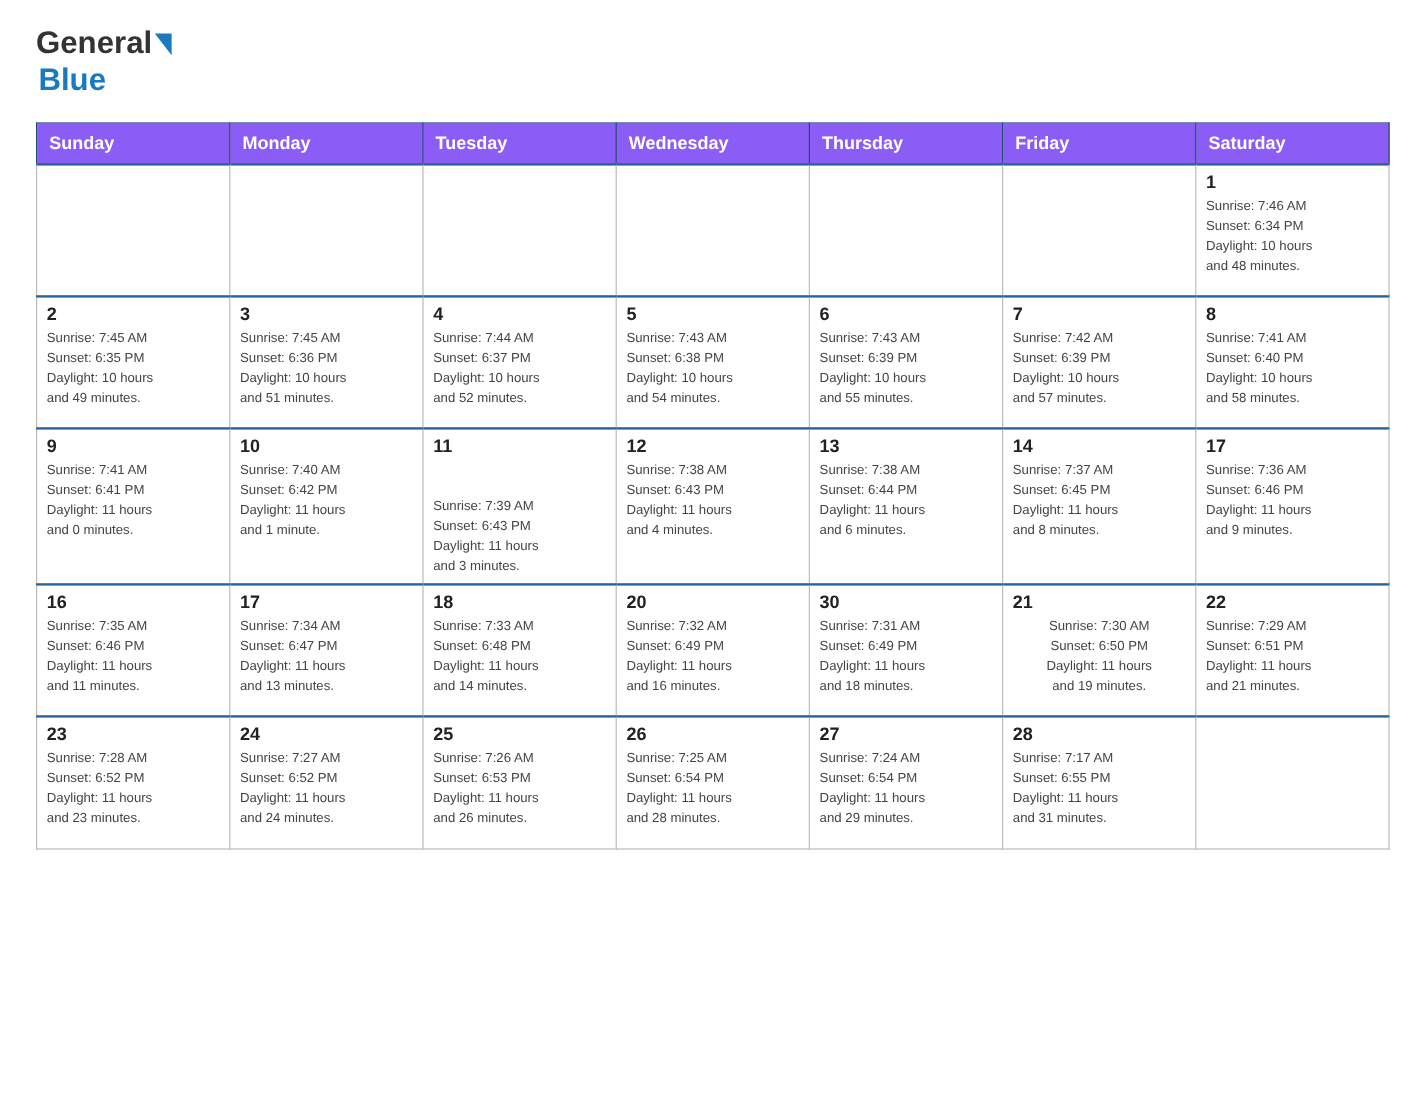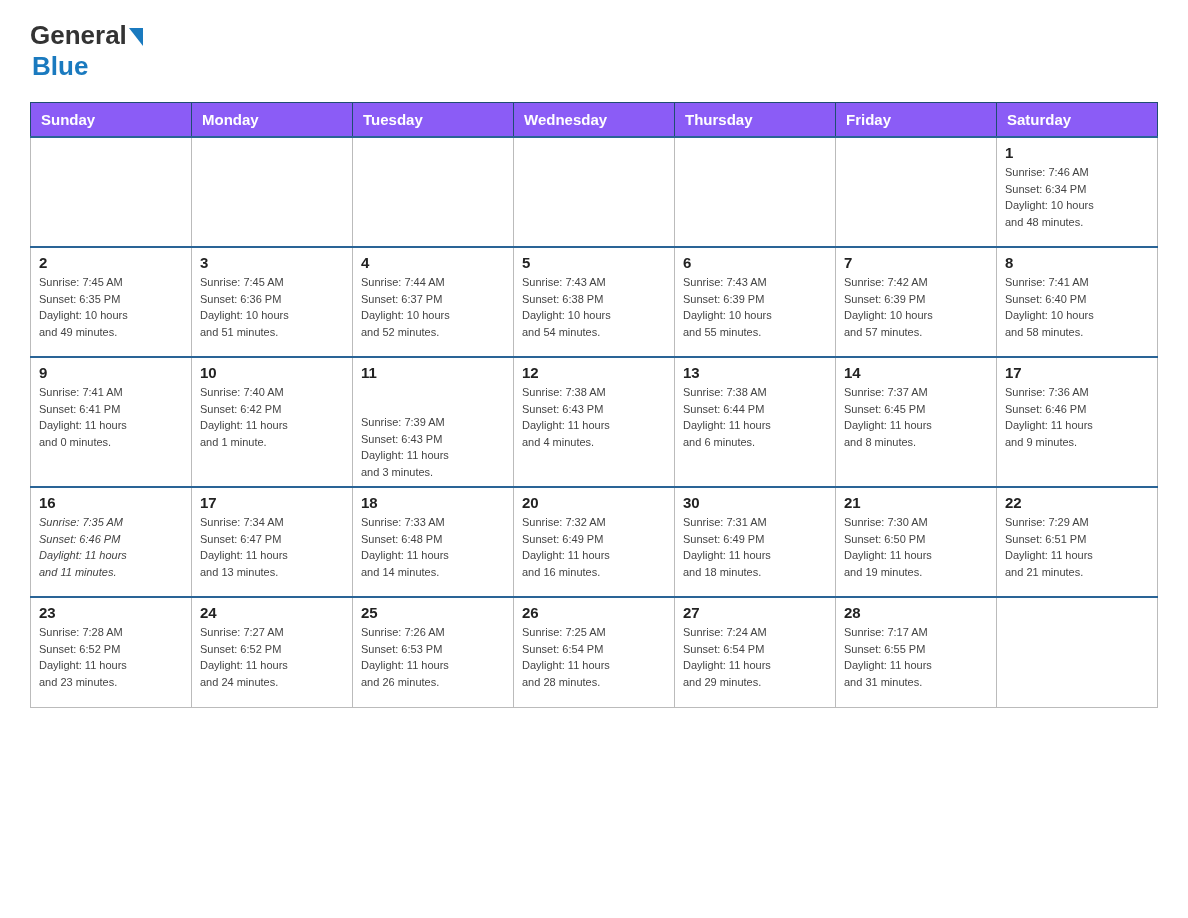--- a/index.html
+++ b/index.html
@@ -246,21 +246,21 @@
           <span class="day-number">17</span>
           <div class="day-info" style="white-space: pre-line;">Sunrise: 7:36 AM
 Sunset: 6:46 PM
 Daylight: 11 hours
 and 9 minutes.</div>
         </td>
       </tr>
       <tr class="week-row">
         <td>
           <span class="day-number">16</span>
-          <div class="day-info" style="white-space: pre-line; font-style: italic;">Sunrise: 7:35 AM
+          <div class="day-info" style="white-space: pre-line;">Sunrise: 7:35 AM
 Sunset: 6:46 PM
 Daylight: 11 hours
 and 11 minutes.</div>
         </td>
         <td>
           <span class="day-number">17</span>
           <div class="day-info" style="white-space: pre-line;">Sunrise: 7:34 AM
 Sunset: 6:47 PM
 Daylight: 11 hours
 and 13 minutes.</div>
@@ -281,21 +281,21 @@
         </td>
         <td>
           <span class="day-number">30</span>
           <div class="day-info" style="white-space: pre-line;">Sunrise: 7:31 AM
 Sunset: 6:49 PM
 Daylight: 11 hours
 and 18 minutes.</div>
         </td>
         <td>
           <span class="day-number">21</span>
-          <div class="day-info" style="white-space: pre-line;">Sunrise: 7:30 AM
+          <div class="day-info" style="white-space: pre-line; text-align: center;">Sunrise: 7:30 AM
 Sunset: 6:50 PM
 Daylight: 11 hours
 and 19 minutes.</div>
         </td>
         <td>
           <span class="day-number">22</span>
           <div class="day-info" style="white-space: pre-line;">Sunrise: 7:29 AM
 Sunset: 6:51 PM
 Daylight: 11 hours
 and 21 minutes.</div>

